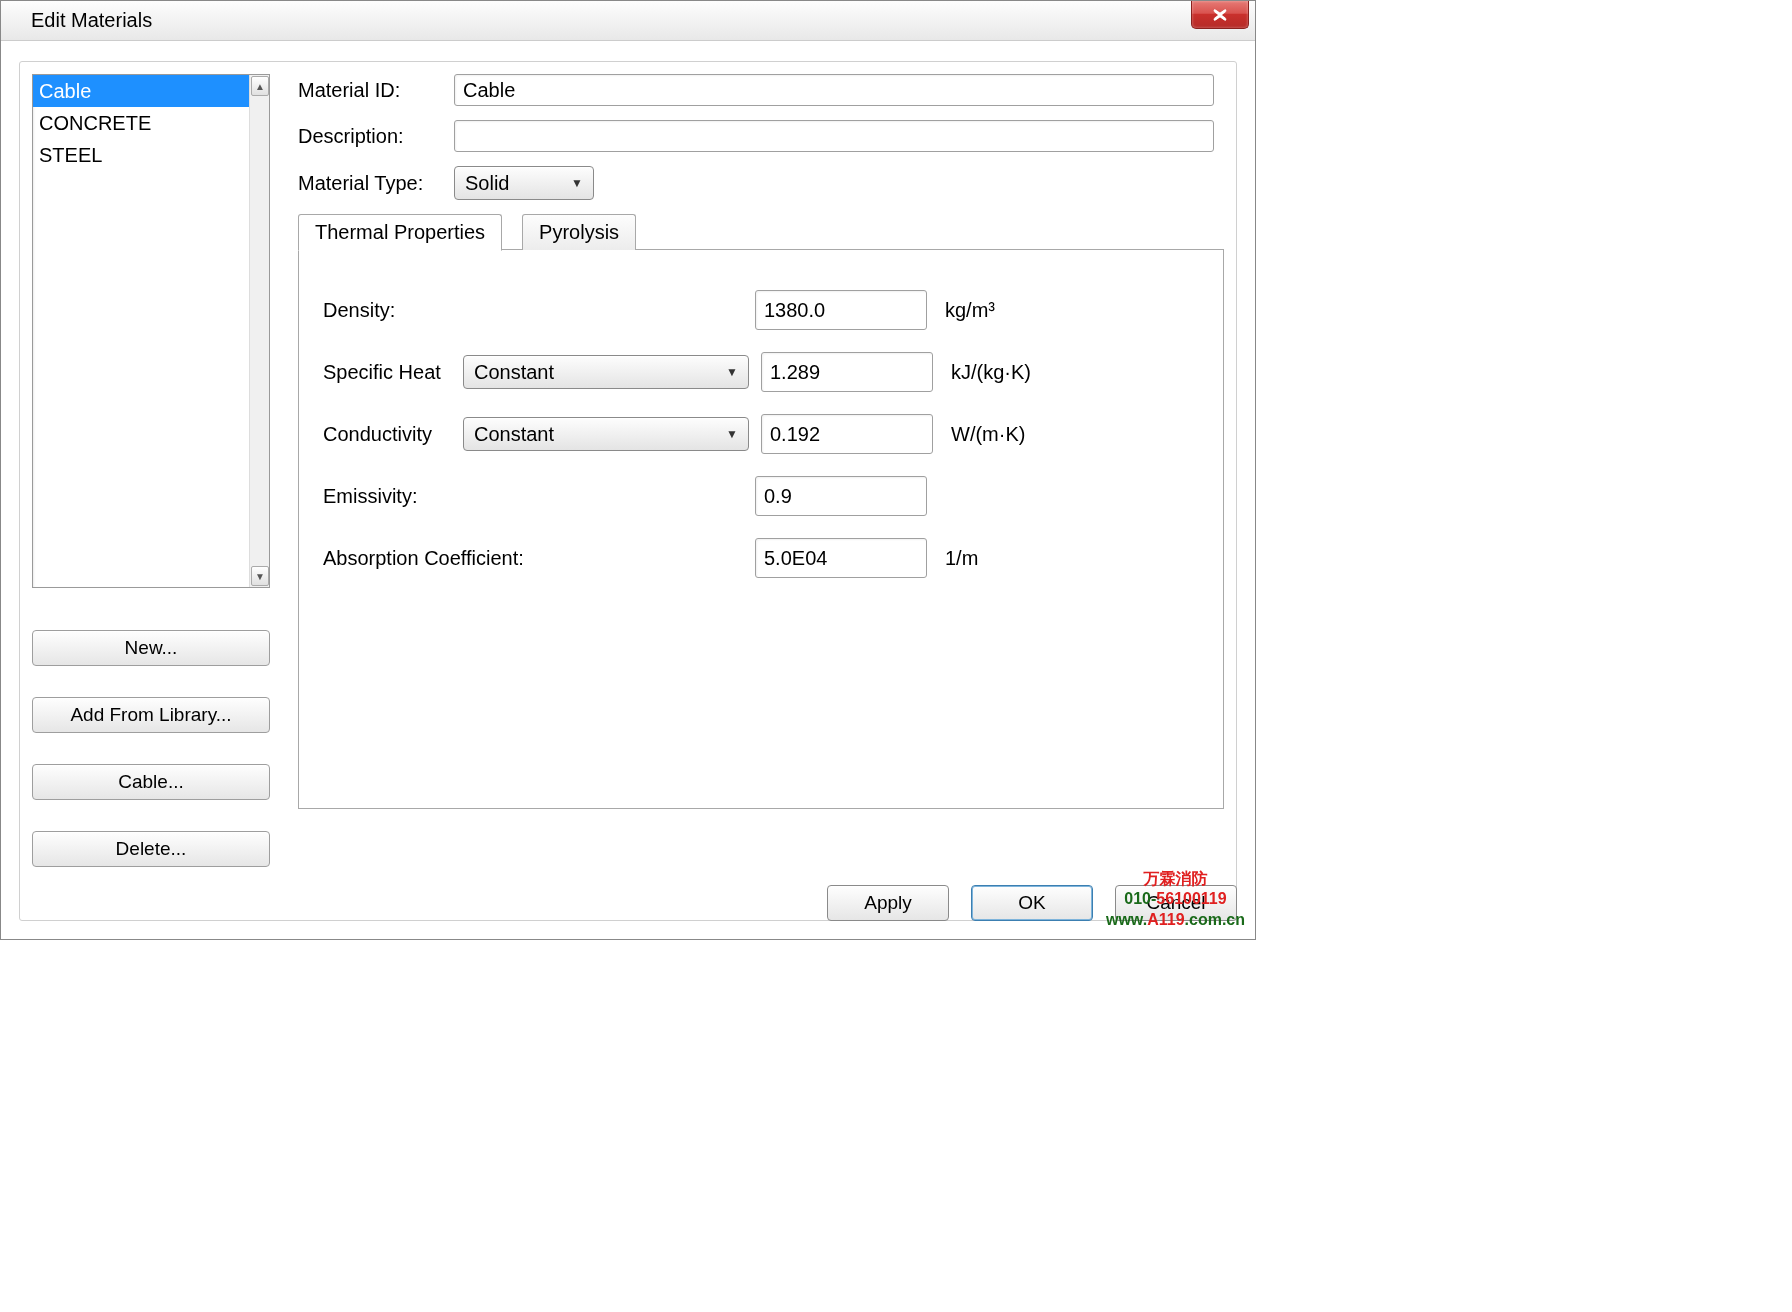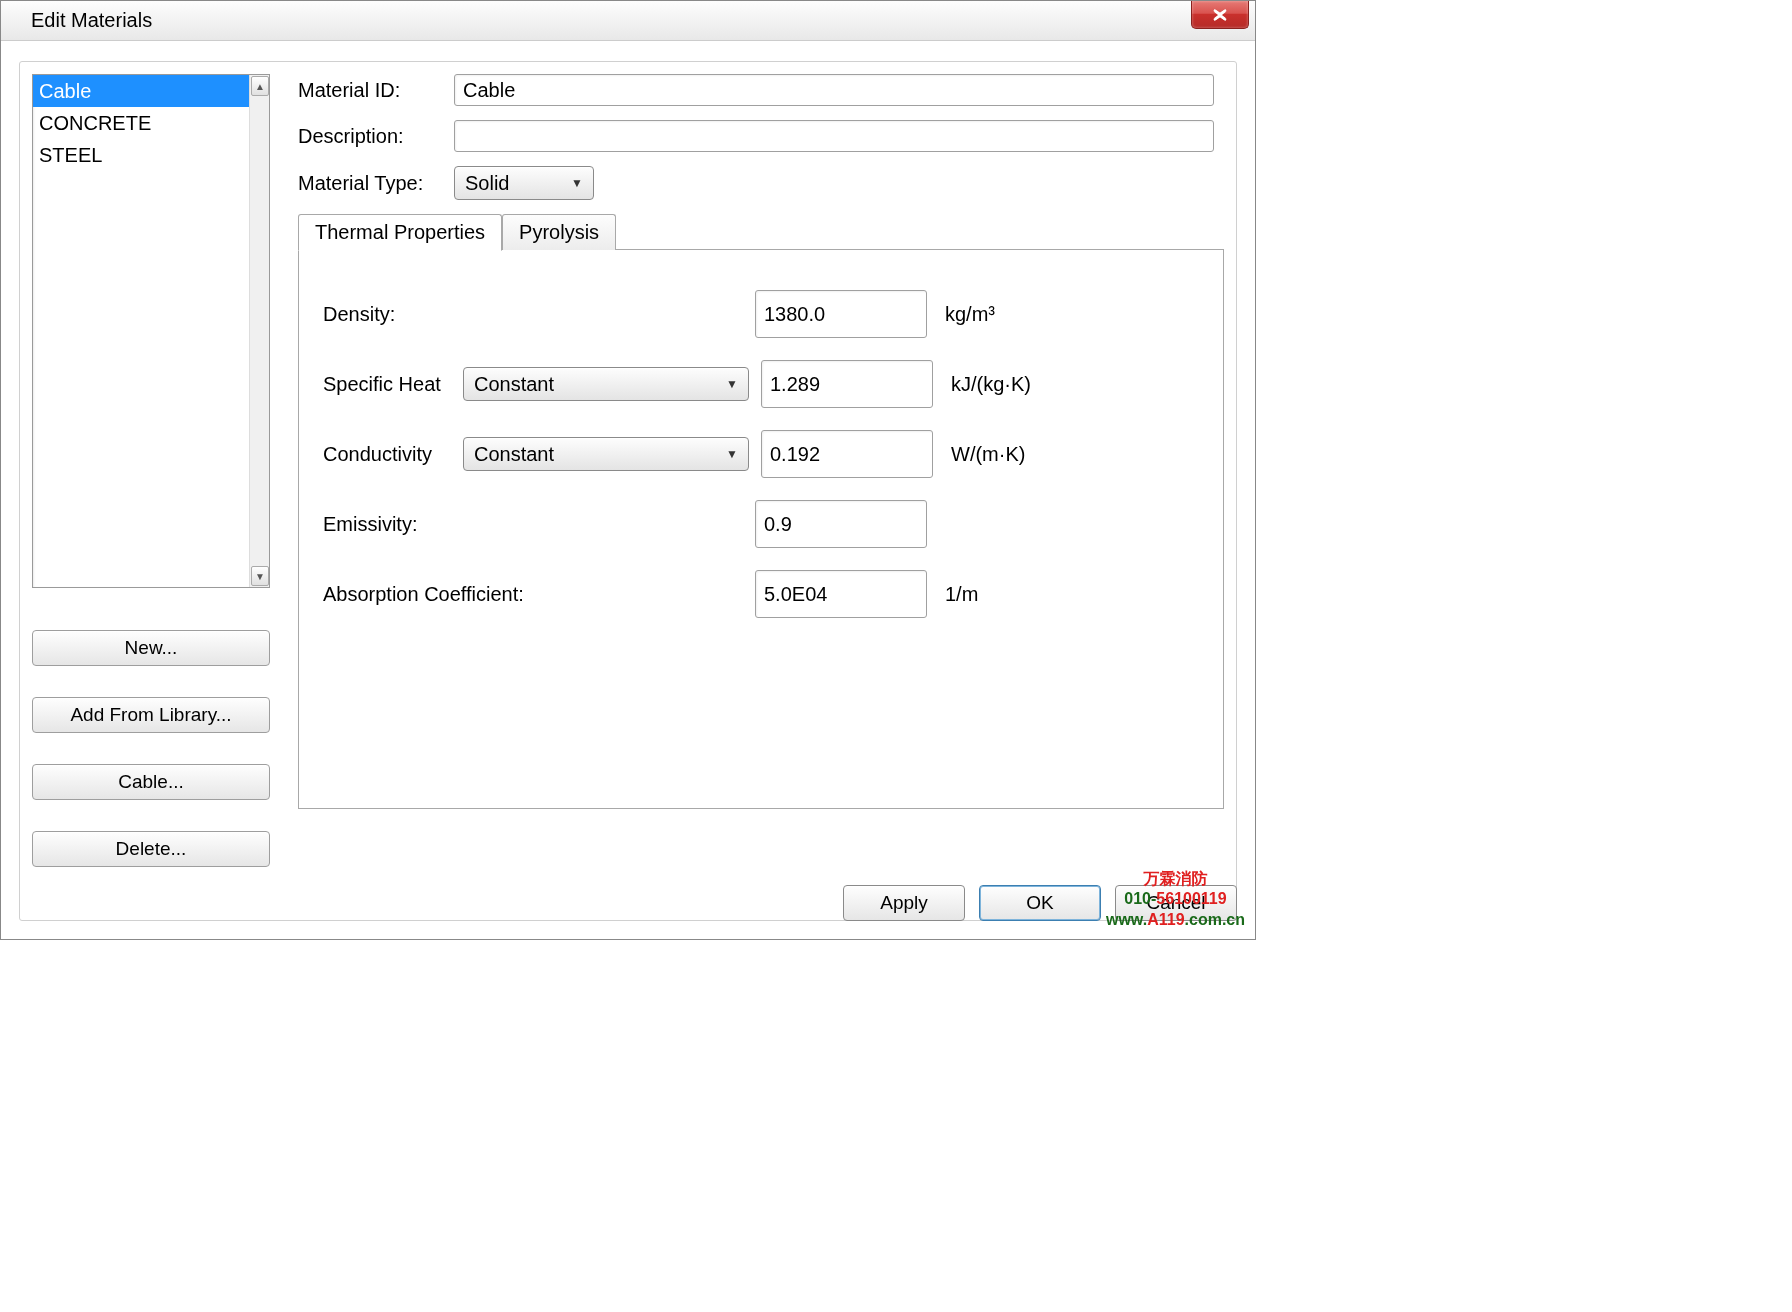--- a/index.html
+++ b/index.html
@@ -174,20 +174,21 @@
 }
 .select-mattype { width: 140px; }
 .select-const { width: 280px; }
 .tabs-container {
   margin-top: 8px;
 }
 .tabstrip {
   display: flex;
   position: relative;
   z-index: 2;
+  gap: 20px;
 }
 .tab {
   border: 1px solid #a8a8a8;
   border-bottom: none;
   background: linear-gradient(to bottom, #fdfdfd, #ececec);
   padding: 6px 16px;
   font-size: 20px;
   border-radius: 3px 3px 0 0;
   margin-right: 0px;
 }
@@ -210,38 +211,38 @@
   margin-bottom: 22px;
 }
 .prop-label {
   width: 140px;
   font-size: 20px;
 }
 .prop-label-wide { width: 432px; }
 .prop-mid { width: 286px; margin-right: 12px; }
 .prop-input {
   width: 172px;
-  height: 48px;
+  height: 40px;
   border: 1px solid #a0a0a0;
   border-radius: 3px;
   padding: 2px 8px;
   font-size: 20px;
   background: #fff;
   box-shadow: inset 1px 1px 2px rgba(0,0,0,0.06);
 }
 .unit {
   margin-left: 18px;
   font-size: 20px;
 }
 .bottom-buttons {
   position: absolute;
   right: 18px;
   bottom: 18px;
   display: flex;
-  gap: 14px;
+  gap: 22px;
 }
 .btn {
   width: 122px;
   height: 36px;
   border: 1px solid #8a8a8a;
   border-radius: 4px;
   background: linear-gradient(to bottom, #fefefe, #e6e6e6);
   font-size: 19px;
   color: #000;
   box-shadow: inset 0 1px 0 #fff;

